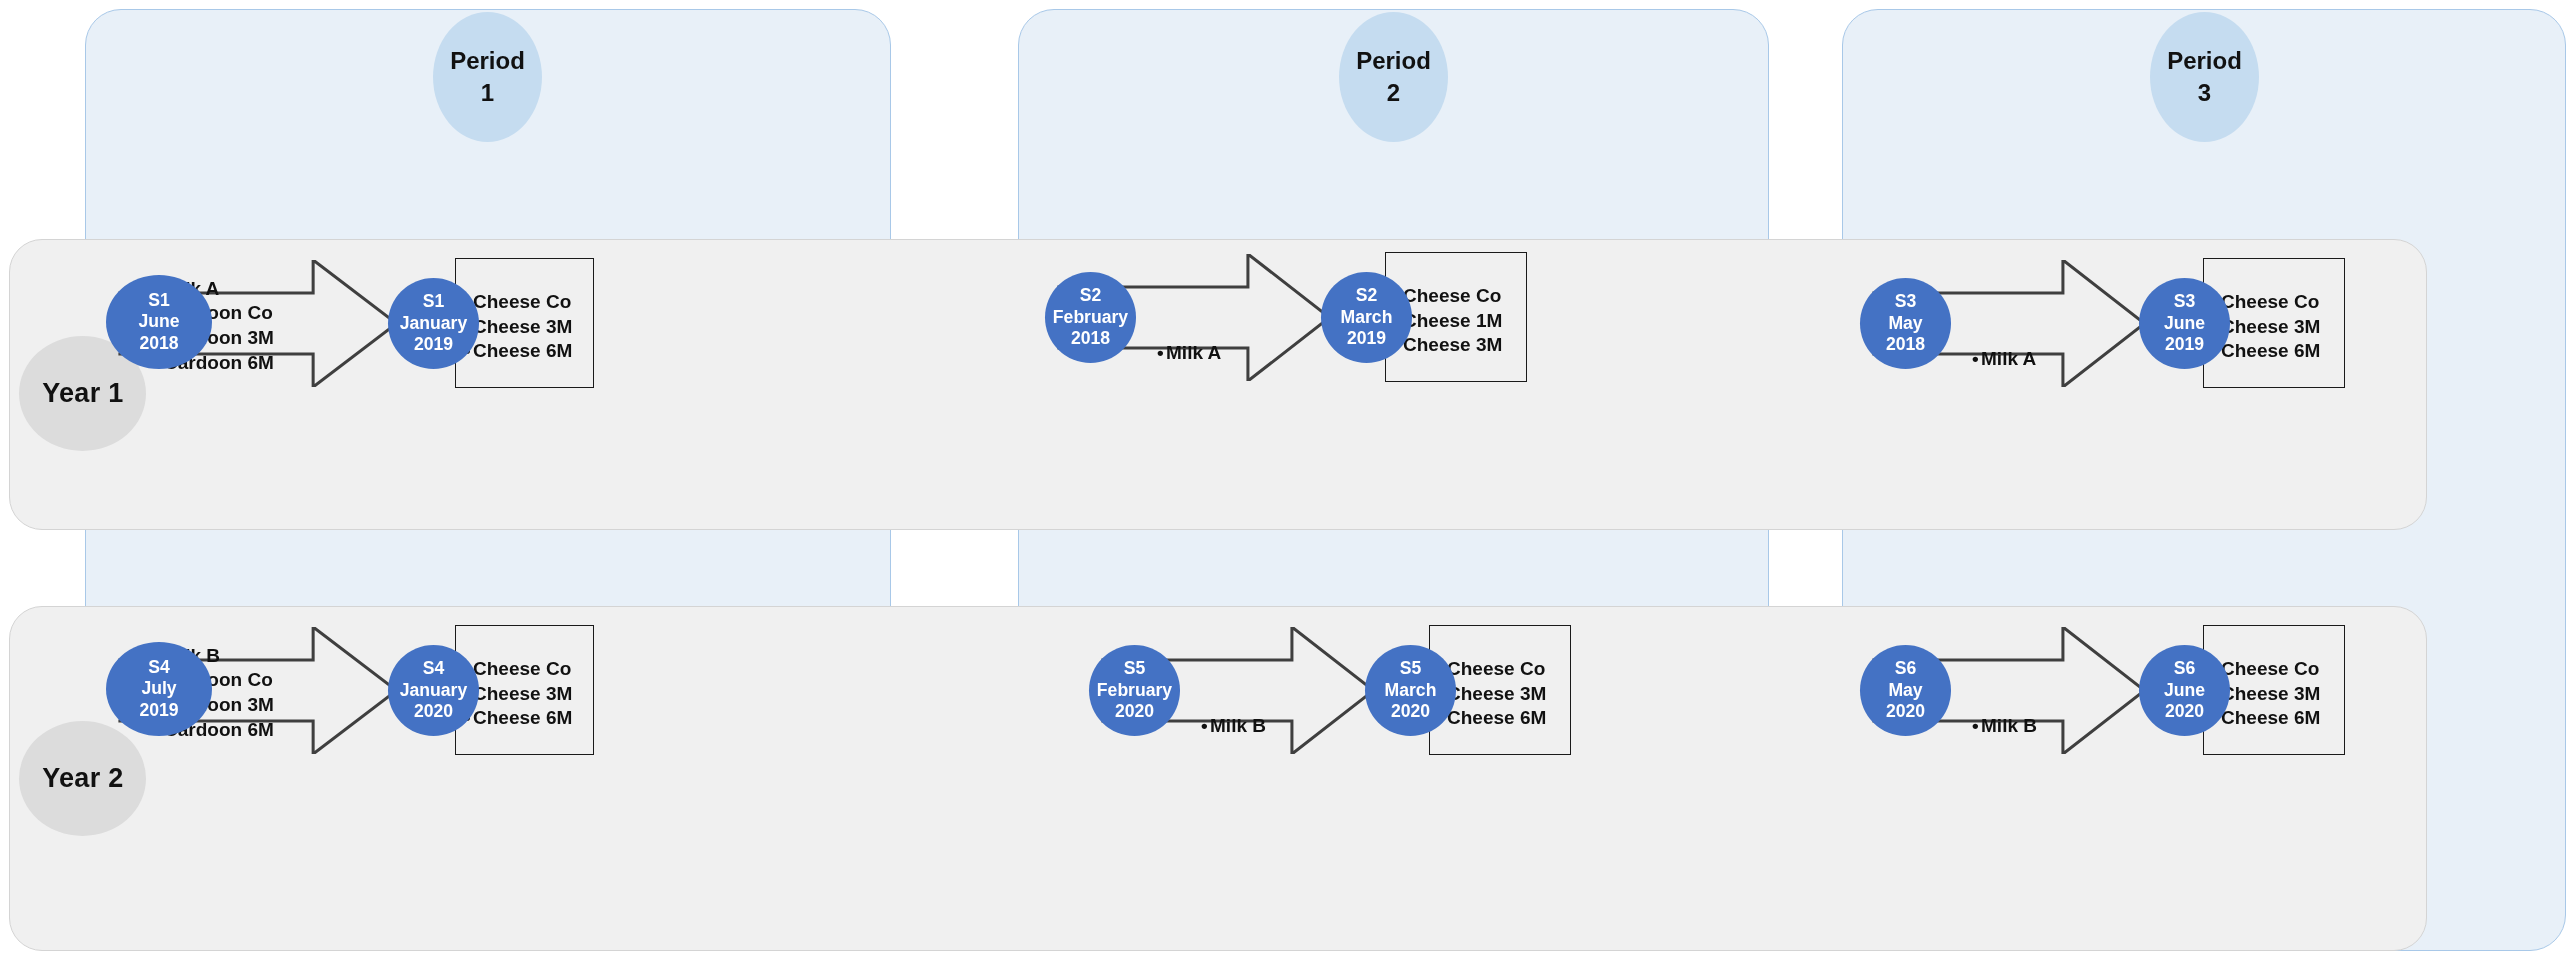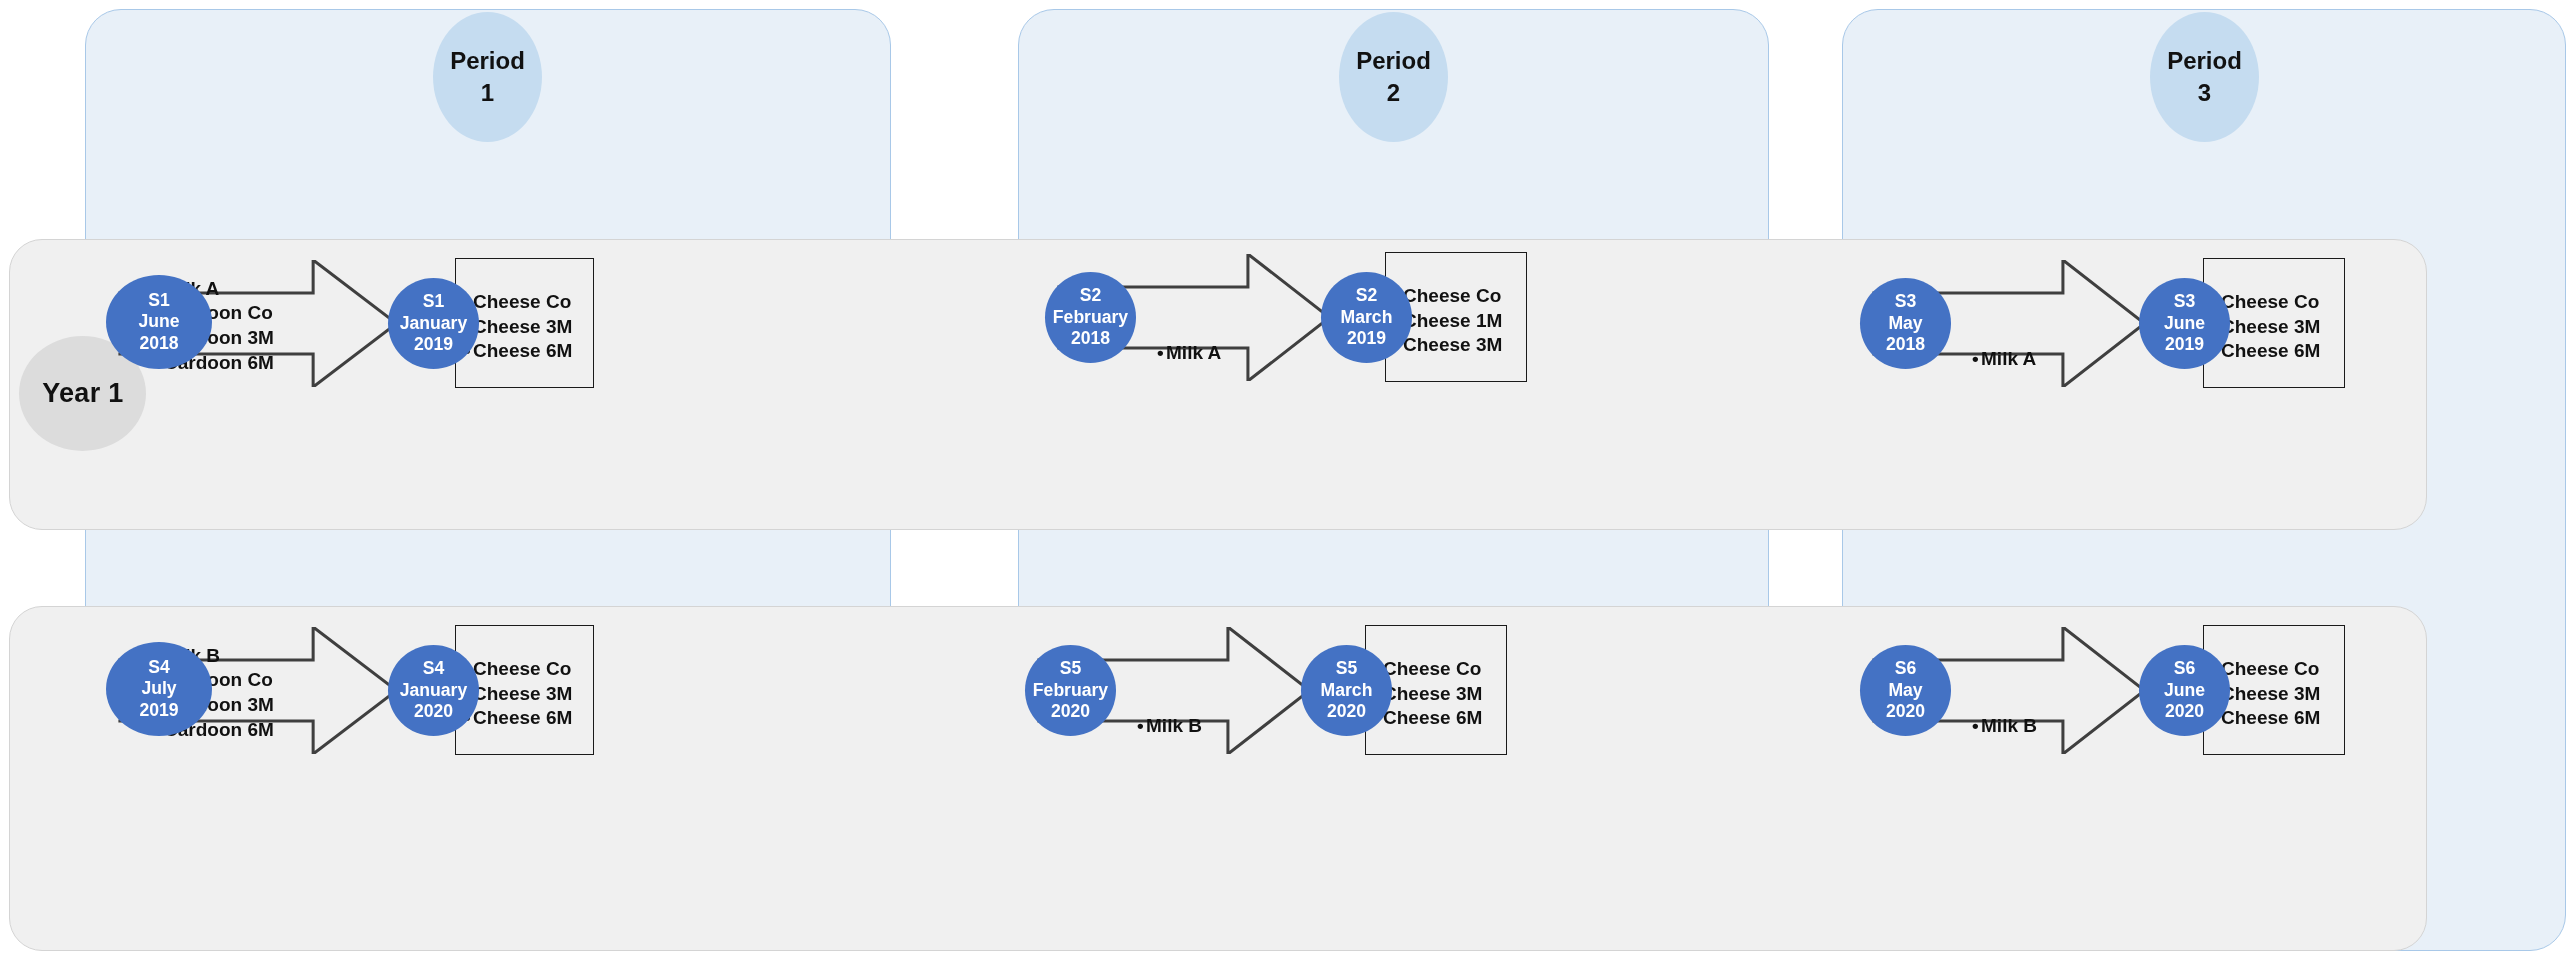--- a/index.html
+++ b/index.html
@@ -135,20 +135,21 @@
   <div class="period-badge" style="left: 1339px; top: 12px; width: 109px; height: 130px;">
     <span>Period</span>
     <span>2</span>
   </div>
   <div class="period-badge" style="left: 2150px; top: 12px; width: 109px; height: 130px;">
     <span>Period</span>
     <span>3</span>
   </div>
 
   <div class="year-badge" id="year-badge-1" style="left: 19.4px; top: 336px; width: 127px; height: 115px;">Year 1</div>
+  <div class="year-badge" id="year-badge-2" style="left: 19.4px; top: 721px; width: 127px; height: 115px;">Year 2</div>
 
   <div id="cells-layer">
       <div class="seq" style="left: 85px; top: 245px; width: 545px; height: 315px;">
         <div style="position: absolute; left: 33px; top: 15px; z-index: 3;">
           <svg class="block-arrow" width="279" height="127" viewBox="0 0 460 210">
             <polyline points="0.0,54.6 322.0,54.6 322.0,0.0 460.0,105.0 322.0,210.0 322.0,155.4 0.0,155.4" fill="none" stroke="#3f3f3f" stroke-width="5" stroke-linejoin="miter"></polyline>
           </svg>
         </div>
         <div class="outbox" style="left: 370px; top: 13.3px; width: 139px; height: 130px;"></div>
         <div class="node" style="left: 21px; top: 30px; width: 106px; height: 94px;">
@@ -247,21 +248,21 @@
           <span class="bi">Cardoon Co</span>
           <span class="bi">Cardoon 3M</span>
           <span class="bi">Cardoon 6M</span>
         </div>
         <div class="bullets" style="left: 379px; top: 45px;">
           <span class="bi">Cheese Co</span>
           <span class="bi">Cheese 3M</span>
           <span class="bi">Cheese 6M</span>
         </div>
       </div>
-      <div class="seq" style="left: 998px; top: 612px; width: 545px; height: 315px; text-decoration: underline;">
+      <div class="seq" style="left: 1062px; top: 612px; width: 545px; height: 315px; text-decoration: underline;">
         <div style="position: absolute; left: 39px; top: 15px; z-index: 3;">
           <svg class="block-arrow" width="273" height="127" viewBox="0 0 450 210">
             <polyline points="0.0,54.6 315.0,54.6 315.0,0.0 450.0,105.0 315.0,210.0 315.0,155.4 0.0,155.4" fill="none" stroke="#3f3f3f" stroke-width="5" stroke-linejoin="miter"></polyline>
           </svg>
         </div>
         <div class="outbox" style="left: 367px; top: 13.3px; width: 142px; height: 130px;"></div>
         <div class="node" style="left: 27px; top: 33px; width: 91px; height: 91px;">
           <span>S5</span>
           <span>February</span>
           <span>2020</span>

